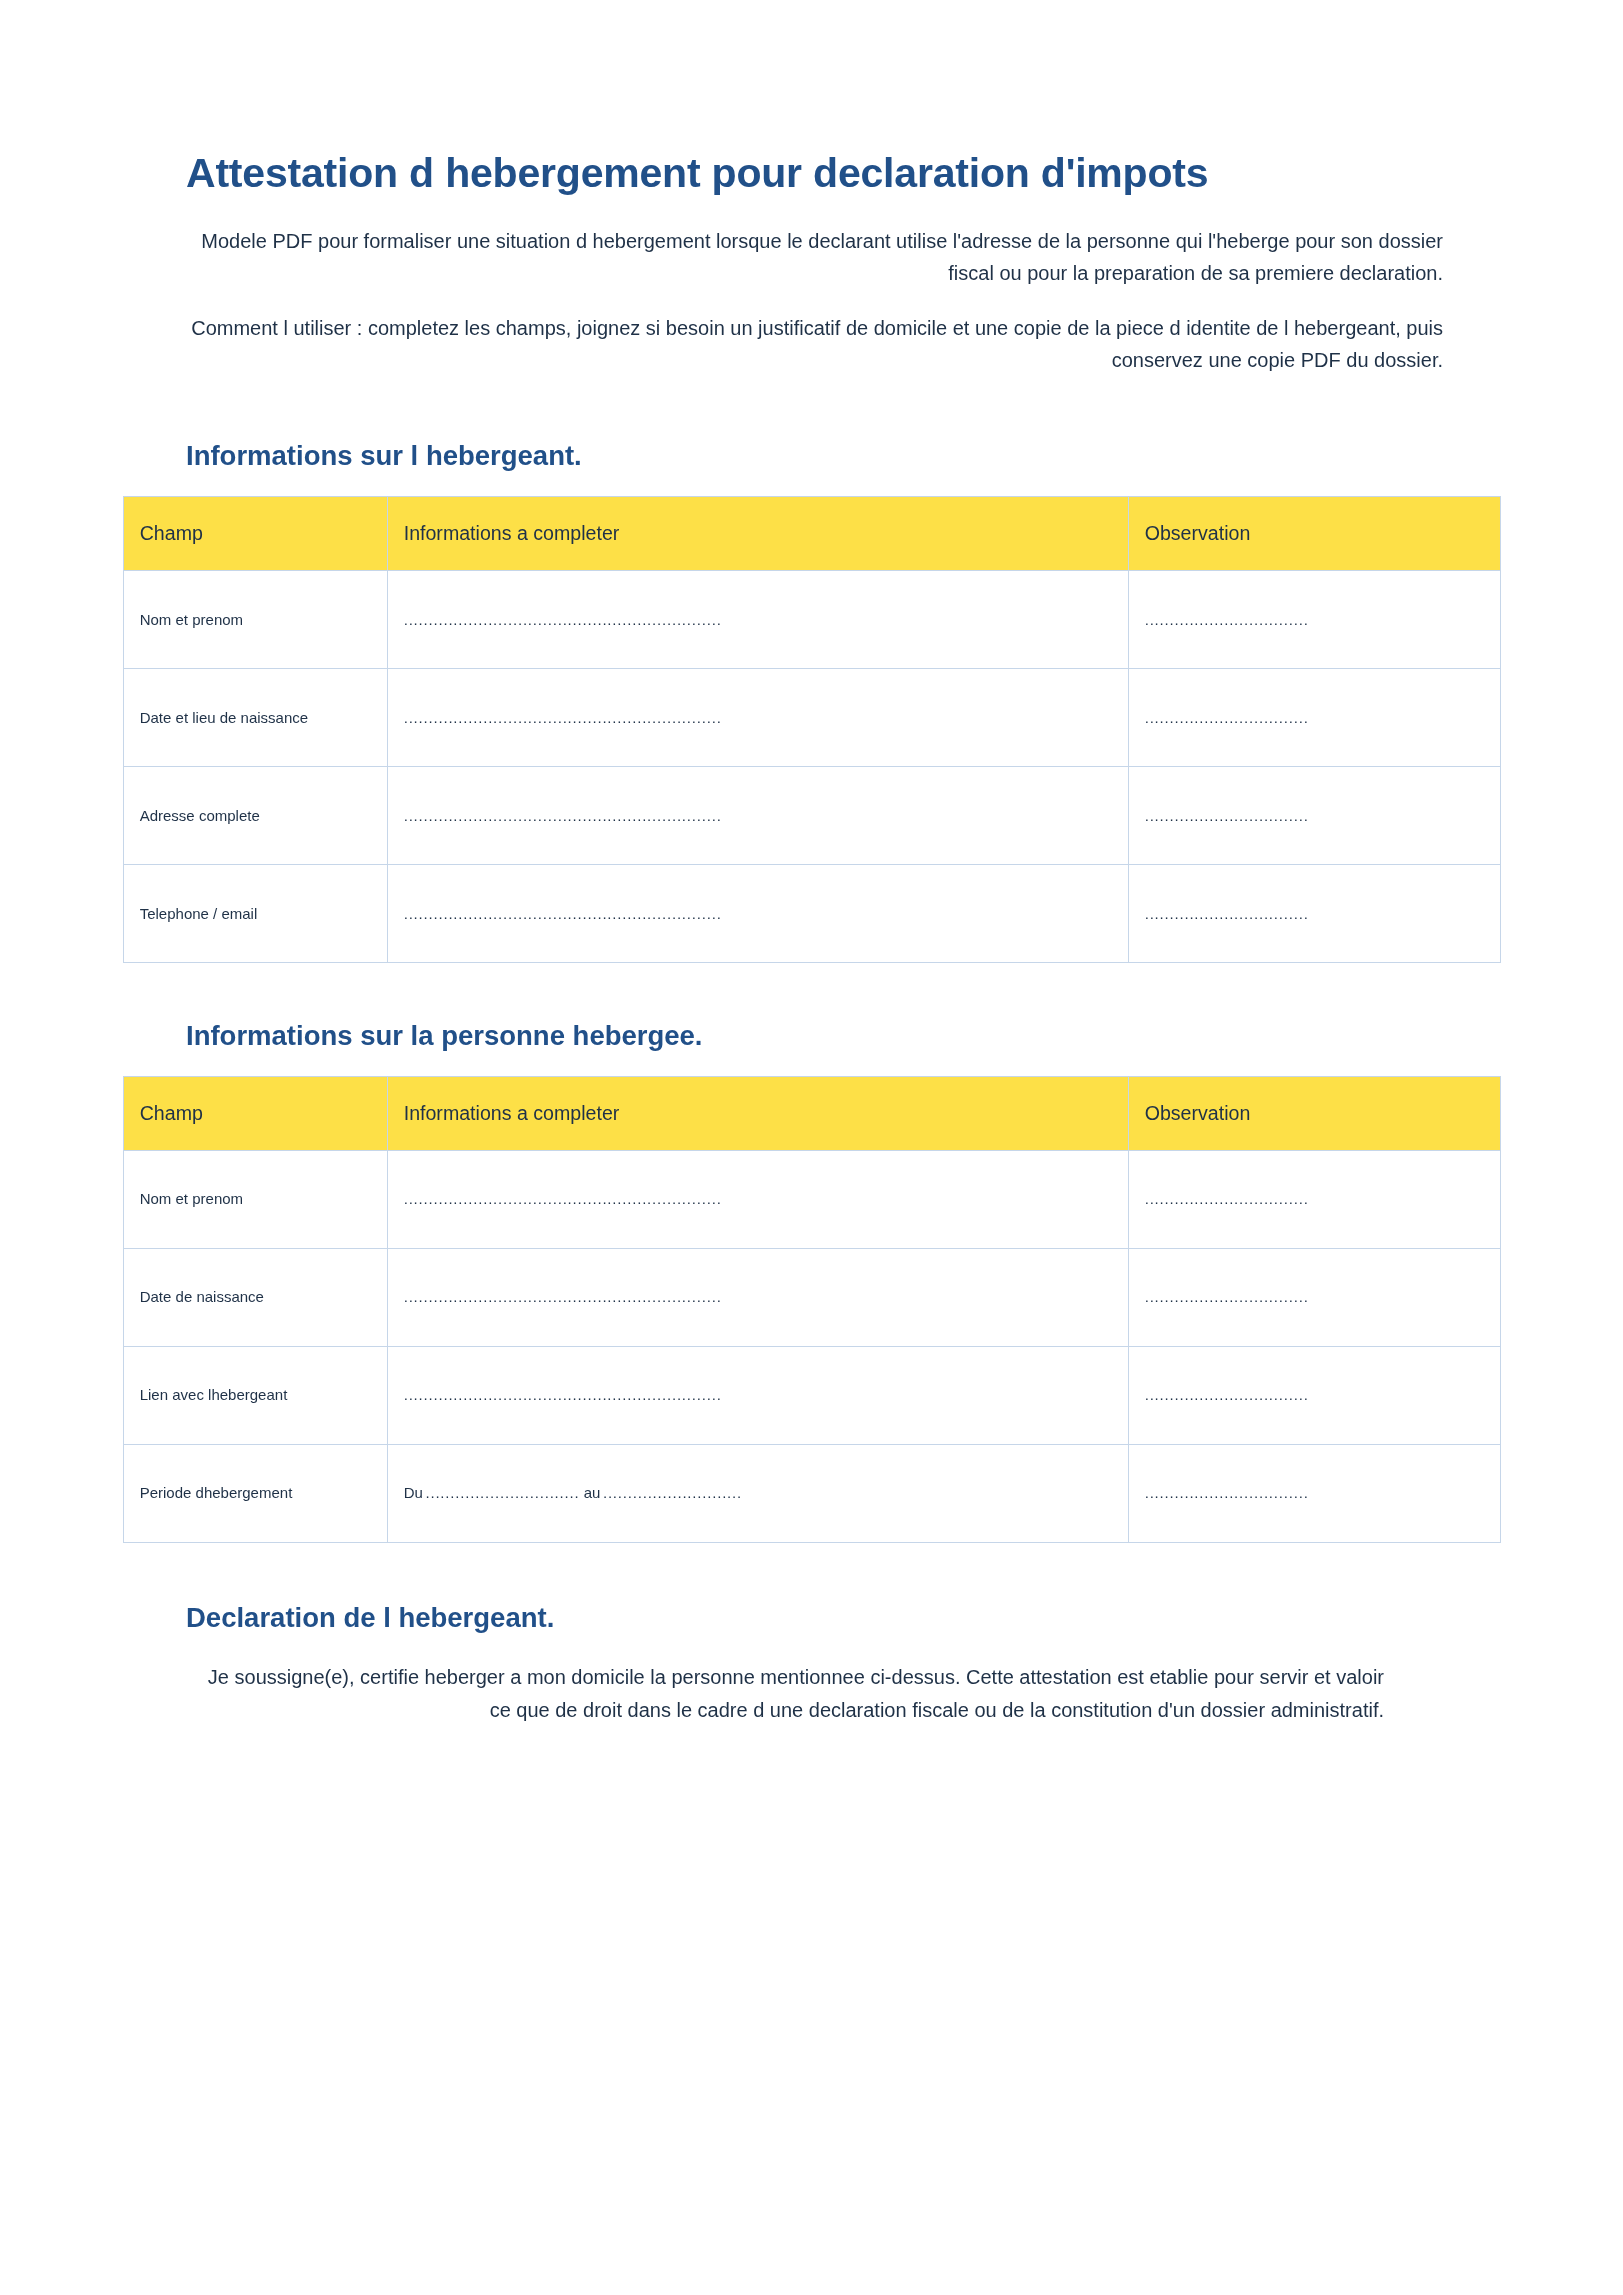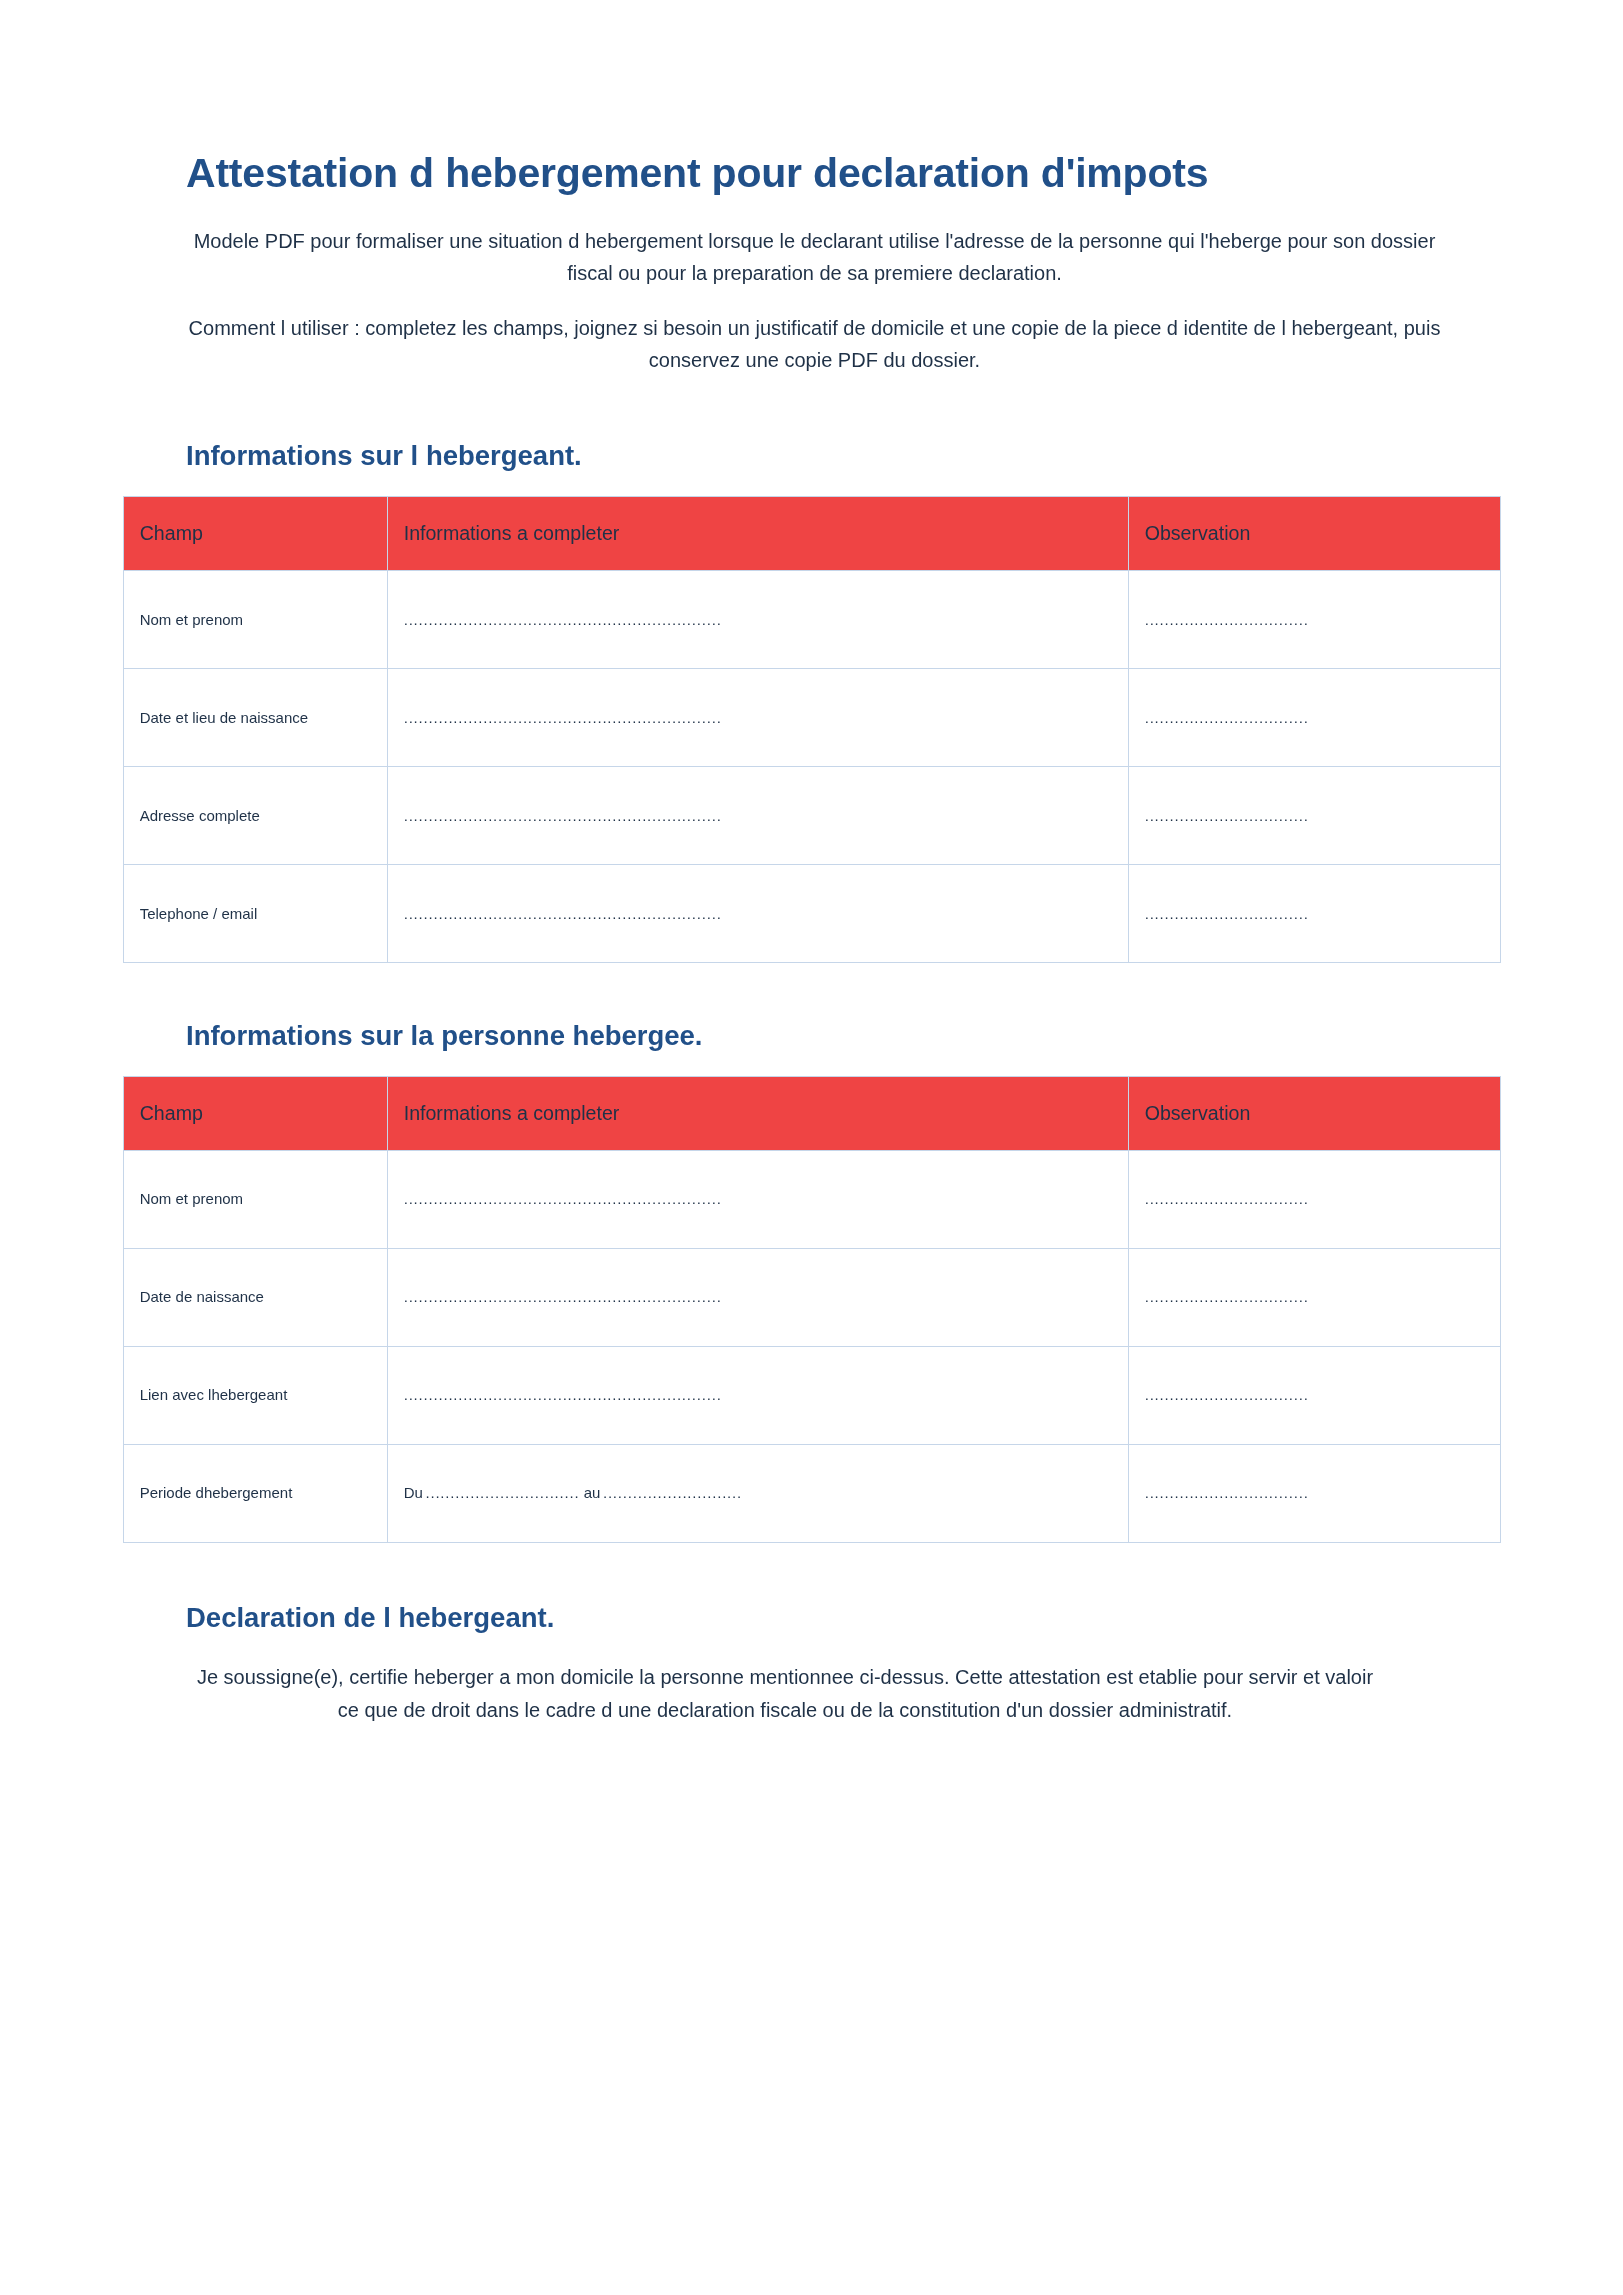--- a/index.html
+++ b/index.html
@@ -45,21 +45,21 @@
   
   .intro-block {
     margin: 27.5px 0 0 63px;
     width: 1257px;
   }
   .para {
     font-size: 20px;
     line-height: 1.62;
     color: #1f3147;
     margin: 0 0 22px 0;
-    text-align: center;
+    text-align: right;
   }
   .para:last-child { margin-bottom: 0; }
 
   
   .section-heading {
     font-size: 27.5px;
     font-weight: bold;
     color: #215089;
     margin: 12px 0 0 63px;
     line-height: 1.25;
@@ -81,21 +81,21 @@
   .form-table col.c-obs   { width: 372px; }
 
   .form-table th,
   .form-table td {
     border: 1.3px solid #c6d6e9;
     padding: 0;
     vertical-align: middle;
     text-align: left;
   }
   .form-table thead th {
-    background: #ef4444;
+    background: #fde047;
     height: 55px;
     font-weight: normal;
     font-size: 19.6px;
     color: #1f3147;
     padding: 9.2px 15.7px;
     vertical-align: middle;
   }
   .form-table tbody td {
     height: 71px;
     font-size: 15px;

